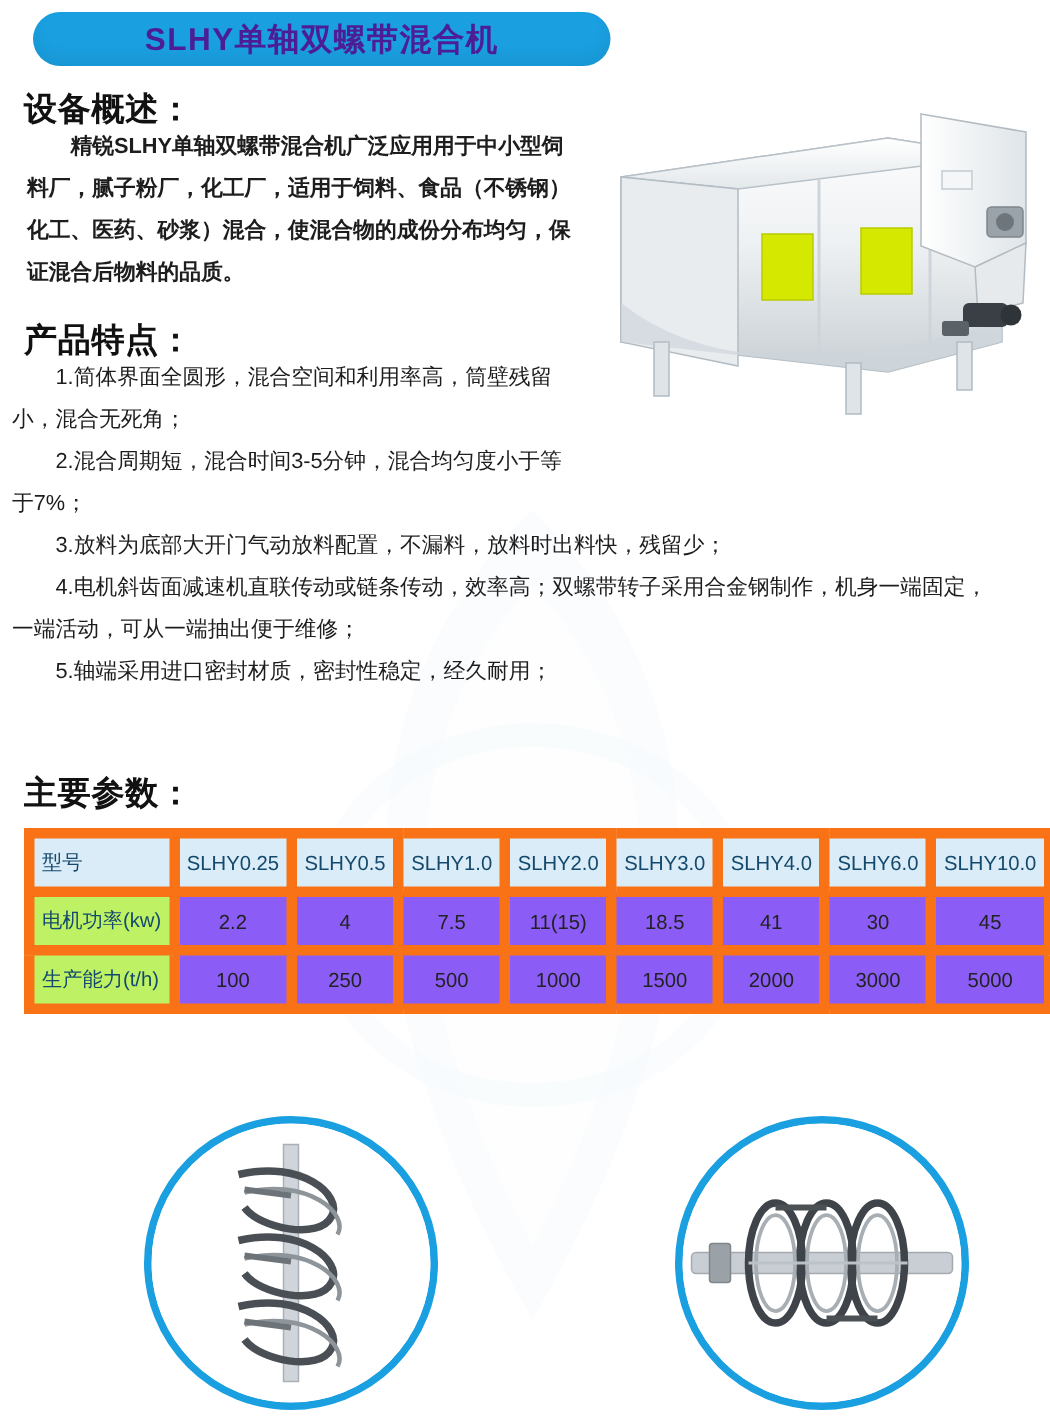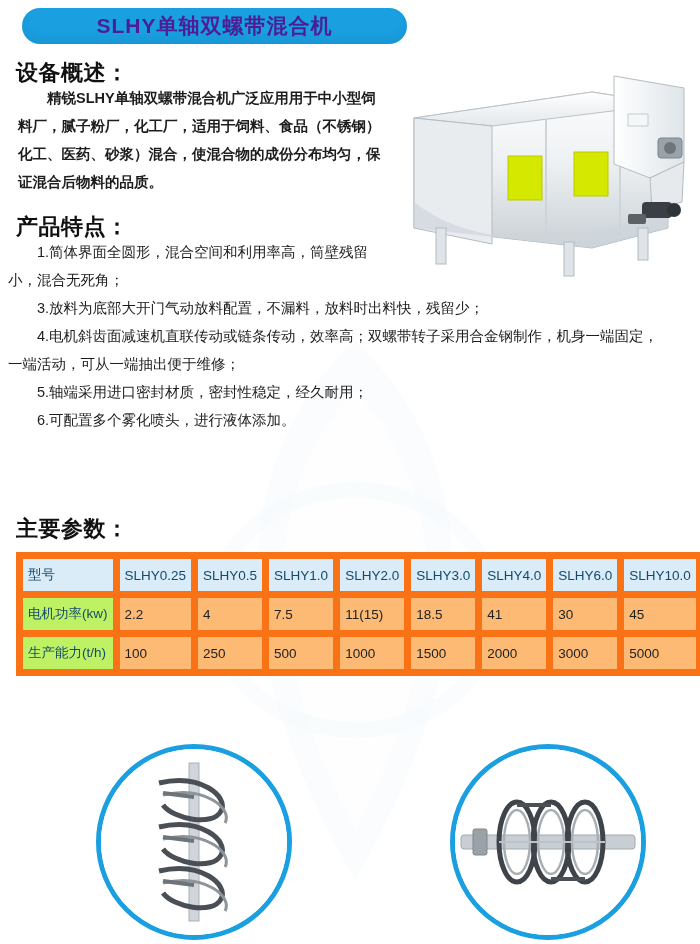--- a/index.html
+++ b/index.html
@@ -118,22 +118,23 @@
     padding: 0 5px;
     color: #15476b;
     white-space: nowrap;
   }
   table.spec td.label {
     background: #bef264;
     color: #14496d;
     width: 98px;
   }
   table.spec td.val {
-    background: #fdba74;
+    background: #8b5cf6;
     color: #222;
+    text-align: center;
   }
   table.spec tr.head td {
     background: #d9ecf7;
     font-weight: normal;
     color: #14496d;
   }
 
   
   .photo {
     position: absolute;
@@ -228,24 +229,24 @@
 
     <rect x="232" y="62" width="20" height="12" fill="#f4f6f7" stroke="#c3cbd0"></rect>
   </svg>
 
   <div class="sec-head" id="overview-heading">设备概述：</div>
   <div class="para indent" id="overview-text">精锐SLHY单轴双螺带混合机广泛应用用于中小型饲料厂，腻子粉厂，化工厂，适用于饲料、食品（不锈钢）化工、医药、砂浆）混合，使混合物的成份分布均匀，保证混合后物料的品质。</div>
 
   <div class="sec-head" id="features-heading">产品特点：</div>
   <div id="features-list">
     <div class="feature-item narrow">1.简体界面全圆形，混合空间和利用率高，筒壁残留小，混合无死角；</div>
+    <div class="feature-item narrow">2.混合周期短，混合时间3-5分钟，混合均匀度小于等于7%；</div>
     <div class="feature-item">3.放料为底部大开门气动放料配置，不漏料，放料时出料快，残留少；</div>
     <div class="feature-item">4.电机斜齿面减速机直联传动或链条传动，效率高；双螺带转子采用合金钢制作，机身一端固定，一端活动，可从一端抽出便于维修；</div>
     <div class="feature-item">5.轴端采用进口密封材质，密封性稳定，经久耐用；</div>
-    <div class="feature-item">6.可配置多个雾化喷头，进行液体添加。</div>
   </div>
 
   <div class="sec-head" id="params-heading">主要参数：</div>
 
   <div class="table-wrap">
     <table class="spec">
       <tbody>
           <tr class="head">
         <td class="label">型号</td>
         <td>SLHY0.25</td>

